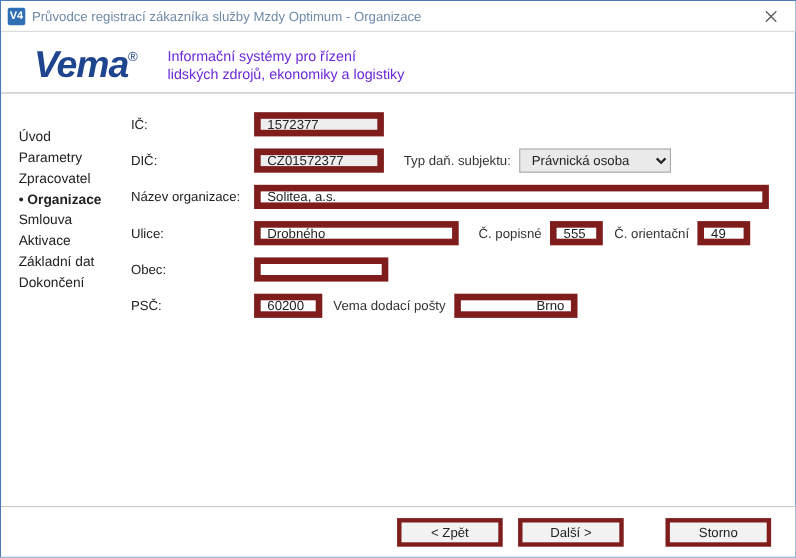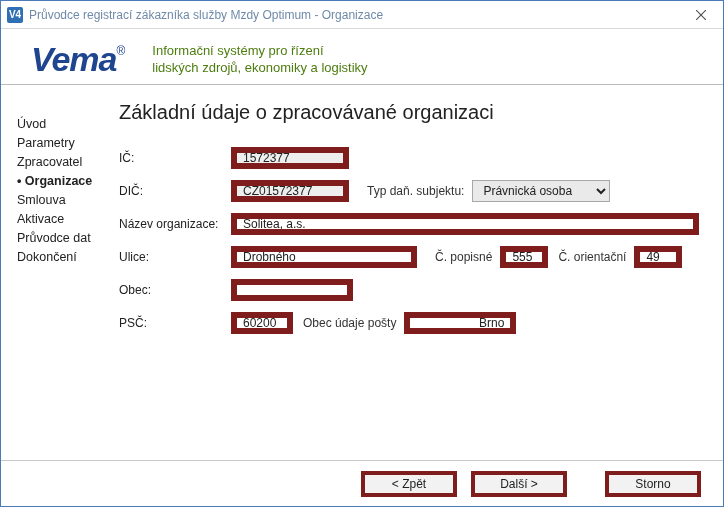--- a/index.html
+++ b/index.html
@@ -21,21 +21,21 @@
     width: 44px; height: 28px; display: flex; align-items: center; justify-content: center;
     color: #555; cursor: default;
   }
   .titlebar .close svg { width: 10px; height: 10px; }
   .header {
     height: 56px; display: flex; align-items: center; padding: 6px 5px 0 30px;
     border-bottom: 1px solid #bcbcbc;
   }
   .logo { color: #20458f; font-weight: 800; font-style: italic; font-size: 34px; letter-spacing: -1px; margin-right: 28px;}
   .logo .reg { font-size: 12px; font-weight: 400; vertical-align: top; position: relative; top: 4px; font-style: normal;}
-  .tagline { color: #4d7c0f; font-size: 13px; line-height: 1.25; }
+  .tagline { color: #6d28d9; font-size: 13px; line-height: 1.25; }
   .body {
     flex: 1; display: flex; overflow: hidden;
   }
   .sidebar {
     width: 108px; padding: 32px 0 0 16px; font-size: 12.5px; color: #222;
   }
   .sidebar .step { margin-bottom: 5px; cursor: default; }
   .sidebar .step.current { font-weight: 700; }
   .sidebar .step.current::before { content: "• "; font-weight: 700; }
   .main {
@@ -101,26 +101,25 @@
 
   <div class="body">
 
     <div class="sidebar">
       <div class="step">Úvod</div>
       <div class="step">Parametry</div>
       <div class="step">Zpracovatel</div>
       <div class="step current">Organizace</div>
       <div class="step">Smlouva</div>
       <div class="step">Aktivace</div>
-      <div class="step">Průvodce dat</div>
+      <div class="step">Základní dat</div>
       <div class="step">Dokončení</div>
     </div>
 
     <div class="main">
-      <h1>Základní údaje o zpracovávané organizaci</h1>
 
       <div class="form-row">
         <span class="lbl">IČ:</span>
         <input type="text" class="w-ic ro" readonly="" value="1572377" style="">
       </div>
 
       <div class="form-row">
         <span class="lbl">DIČ:</span>
         <input type="text" class="w-dic ro" readonly="" value="CZ01572377" style="">
         <span class="inline-lbl">Typ daň. subjektu:</span>
@@ -144,21 +143,21 @@
       </div>
 
       <div class="form-row">
         <span class="lbl">Obec:</span>
         <input type="text" class="w-obec" value="" style="">
       </div>
 
       <div class="form-row">
         <span class="lbl">PSČ:</span>
         <input type="text" class="w-psc" value="60200" style="">
-        <span class="inline-lbl tight">Obec údaje pošty</span>
+        <span class="inline-lbl tight">Vema dodací pošty</span>
         <input type="text" class="w-city" value="Brno" style="">
       </div>
 
     </div>
   </div>
 
   <div class="footer">
     <button>&lt; Zpět</button>
     <button>Další &gt;</button>
     <span class="spacer-small"></span>

